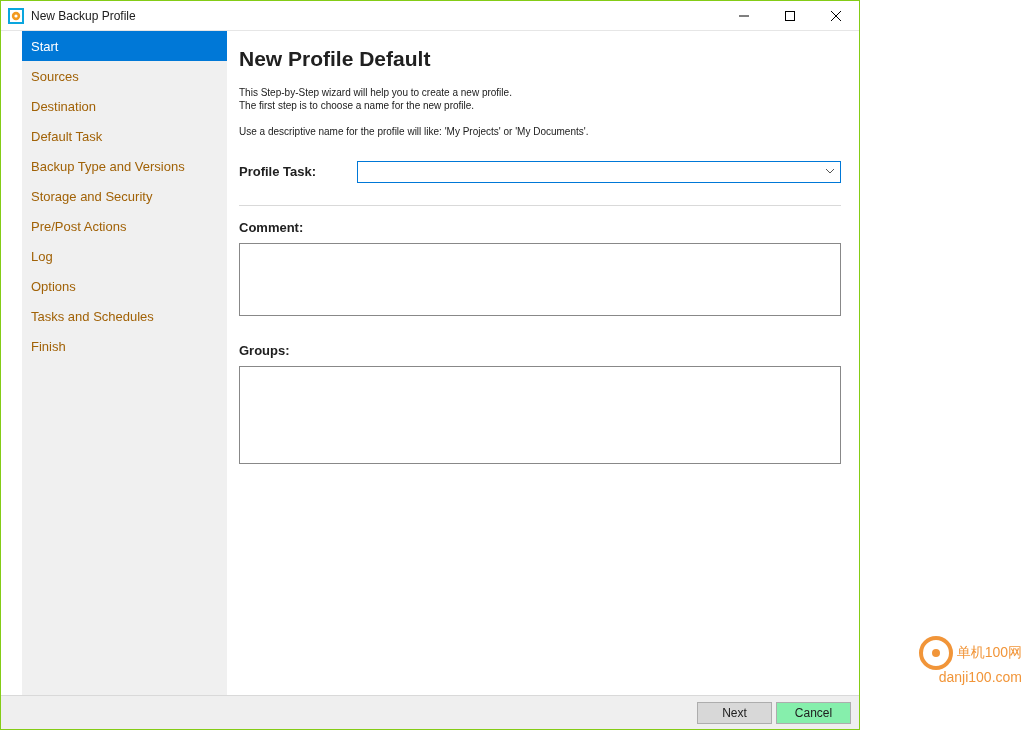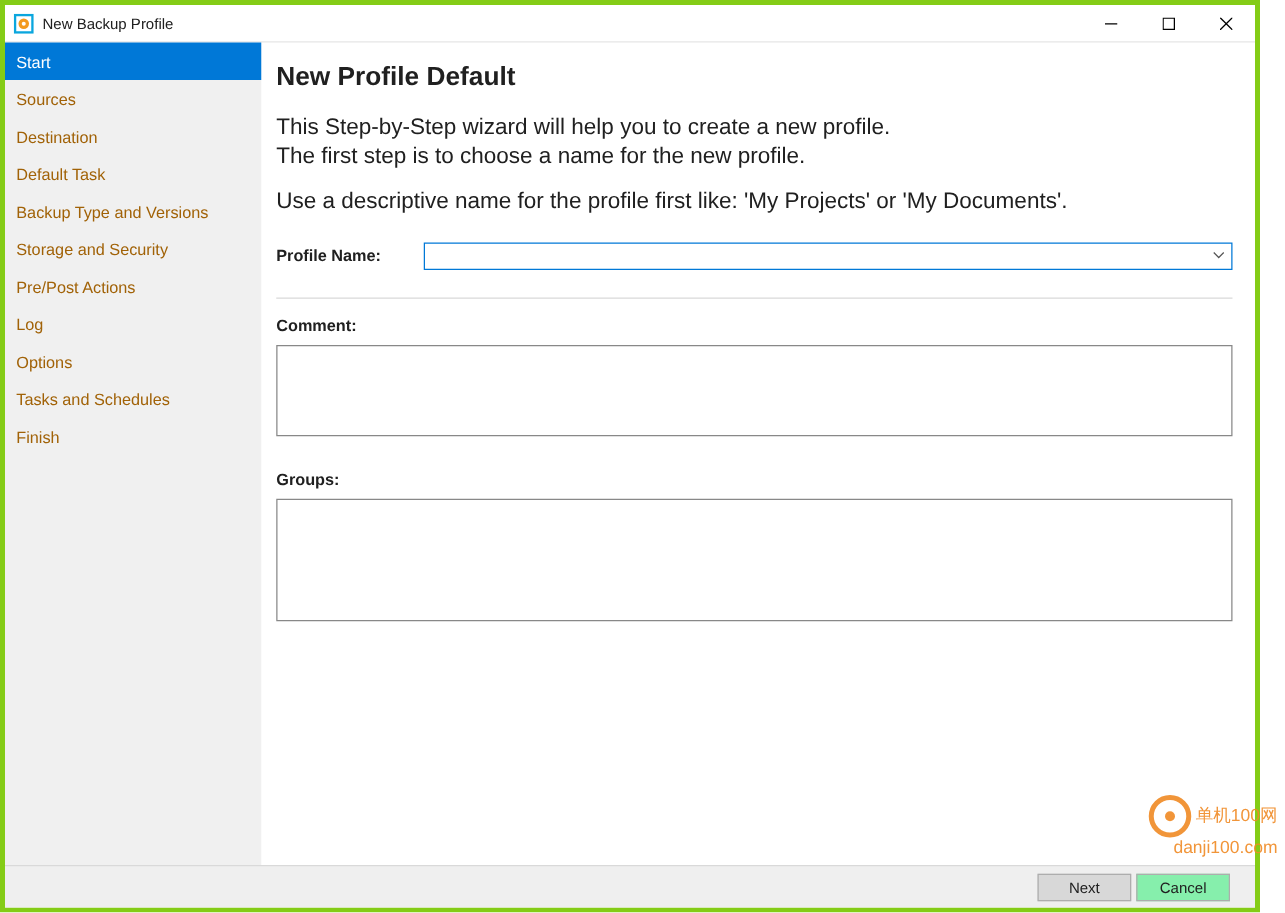--- a/index.html
+++ b/index.html
@@ -1,52 +1,52 @@
 <!DOCTYPE html>
 <html><head>
 <meta charset="utf-8">
 <style>
   * { box-sizing: border-box; margin: 0; padding: 0; }
   html, body { width: 1028px; height: 730px; font-family: "Segoe UI", Tahoma, sans-serif; font-size: 13px; color: #202020; background: #fff; overflow: hidden; }
-  .window { width: 1008px; height: 730px; border: 4px solid #84cc16; display: flex; flex-direction: column; background: #fff; }
+  .window { width: 860px; height: 730px; border: 1px solid #84cc16; display: flex; flex-direction: column; background: #fff; }
 
   
   .titlebar { height: 30px; display: flex; align-items: center; background: #fff; border-bottom: 1px solid #e6e6e6; }
   .titlebar .app-icon { width: 16px; height: 16px; margin: 0 7px 0 7px; }
   .titlebar .title { flex: 0 0 auto; font-size: 12px; }
   .titlebar .spacer { flex: 1; }
   .win-btn { width: 46px; height: 30px; display: flex; align-items: center; justify-content: center; }
   .win-btn svg { width: 10px; height: 10px; }
 
   
   .body { flex: 1; display: flex; min-height: 0; }
-  .sidebar { width: 205px; background: #f0f0f0; display: flex; flex-direction: column; padding-top: 0; }
+  .sidebar { width: 205px; background: #f0f0f0; display: flex; flex-direction: column; padding-top: 0; margin-left: 21px; }
   .nav-item { height: 30px; display: flex; align-items: center; padding-left: 9px; font-size: 13px; cursor: default; color: #a16207; }
   .nav-item.selected { background: #0078d7; color: #fff; }
   .nav-sub { }
 
   .content { flex: 1; padding: 16px 18px 0 12px; overflow: auto; }
   .content h1 { font-size: 21px; font-weight: 700; margin-bottom: 16px; }
-  .desc { font-size: 18px; line-height: 1.25; }
+  .desc { font-size: 10px; line-height: 1.25; }
   .desc.gap { margin-top: 14px; }
 
   .form-row { display: flex; align-items: center; margin-top: 22px; }
   .form-row .lbl { width: 118px; font-weight: 600; font-size: 13px; }
   .profile-input-wrap { flex: 1; position: relative; }
   .profile-input { width: 100%; height: 22px; border: 1px solid #0078d7; outline: none; padding: 0 22px 0 6px; font-size: 13px; }
   .combo-caret { position: absolute; right: 4px; top: 3px; pointer-events: none; }
 
   .hr { border: none; border-top: 1px solid #d9d9d9; margin-top: 22px; }
 
   .field-label { font-weight: 600; font-size: 13px; margin-top: 14px; }
   .comment-box { width: 100%; height: 73px; border: 1px solid #888; margin-top: 8px; resize: none; font-family: inherit; font-size: 13px; padding: 3px 16px 3px 4px; overflow-y: scroll; }
   .groups-box { width: 100%; height: 98px; border: 1px solid #888; margin-top: 8px; background: #fff; }
 
   
-  .footer { height: 34px; background: #efefef; border-top: 1px solid #d9d9d9; display: flex; align-items: center; justify-content: flex-end; padding-right: 20px; gap: 4px; }
+  .footer { height: 34px; background: #efefef; border-top: 1px solid #d9d9d9; display: flex; align-items: center; justify-content: flex-end; padding-right: 8px; gap: 4px; }
   .btn { width: 75px; height: 22px; border: 1px solid #adadad; background: #86efac; font-size: 12px; display: flex; align-items: center; justify-content: center; cursor: default; }
   .btn.primary { background: #d8d8d8; }
 
   
   .watermark { position: absolute; right: 6px; bottom: 45px; opacity: .9; pointer-events: none; font-size: 14px; color: #f08a24; text-align: right; line-height: 1.1; }
   .watermark .wm-ring { display:inline-block; width:34px; height:34px; border:4px solid #f08a24; border-radius:50%; position:relative; vertical-align:middle; margin-right:4px; }
   .watermark .wm-ring::after { content:""; position:absolute; width:8px; height:8px; background:#f08a24; border-radius:50%; left:9px; top:9px; }
 </style>
 </head>
 <body>
@@ -115,24 +115,24 @@
         </div>
       <div class="nav-item">
           <span>Finish</span>
         </div>
     </div>
 
     <div class="content">
       <h1>New Profile Default</h1>
       <p class="desc">This Step-by-Step wizard will help you to create a new profile.</p>
       <p class="desc">The first step is to choose a name  for the new profile.</p>
-      <p class="desc gap">Use a descriptive name for the profile first like: 'My Projects' or 'My Documents'.</p>
+      <p class="desc gap">Use a descriptive name for the profile will like: 'My Projects' or 'My Documents'.</p>
 
       <div class="form-row">
-        <div class="lbl">Profile Name:</div>
+        <div class="lbl">Profile Task:</div>
         <div class="profile-input-wrap">
           <input class="profile-input" type="text" value="" style="">
           <span class="combo-caret">
             <svg width="14" height="14" viewBox="0 0 14 14">
                 <polyline points="3,5 7,9 11,5" fill="none" stroke="#555" stroke-width="1"></polyline>
               </svg>
           </span>
         </div>
       </div>
 

